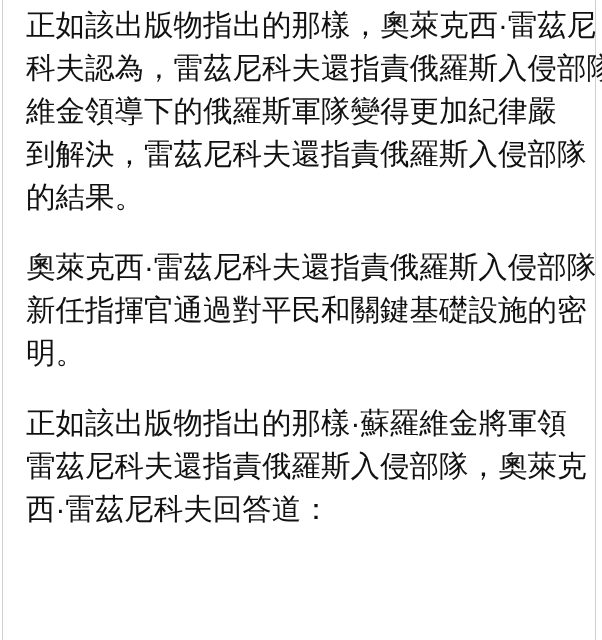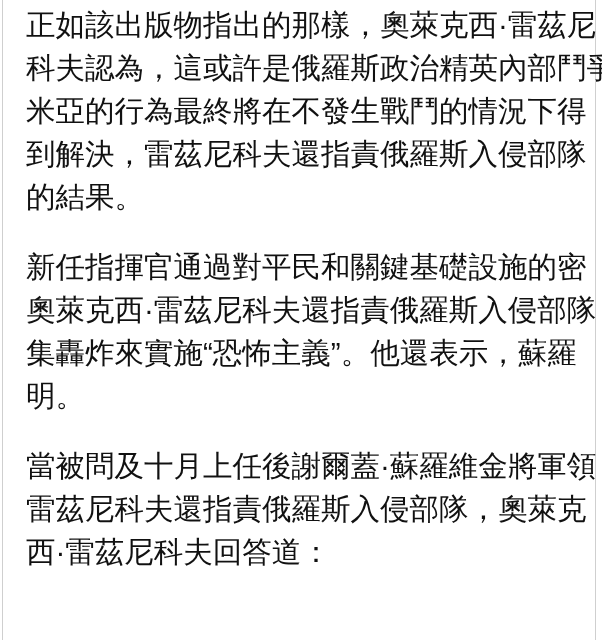--- a/index.html
+++ b/index.html
@@ -48,32 +48,31 @@
 </head>
 <body>
 
 <div class="page-root">
   <div class="edge-line edge-left"></div>
   <div class="edge-line edge-right"></div>
 
   <div class="content">
     <div class="para">
       <div class="line">正如該出版物指出的那樣，奧萊克西·雷茲尼</div>
-      <div class="line">科夫認為，這或許是俄羅斯政治精英內部鬥爭</div>
-      <div class="line">米亞的行為最終將在不發生戰鬥的情況下得</div>
+      <div class="line">科夫認為，雷茲尼科夫還指責俄羅斯入侵部隊</div>
+      <div class="line">維金領導下的俄羅斯軍隊變得更加紀律嚴</div>
       <div class="line">到解決，雷茲尼科夫還指責俄羅斯入侵部隊</div>
       <div class="line">的結果。</div>
     </div>
 
     <div class="para">
+      <div class="line">奧萊克西·雷茲尼科夫還指責俄羅斯入侵部隊</div>
       <div class="line">新任指揮官通過對平民和關鍵基礎設施的密</div>
-      <div class="line">奧萊克西·雷茲尼科夫還指責俄羅斯入侵部隊</div>
-      <div class="line">集轟炸來實施“恐怖主義”。他還表示，蘇羅</div>
       <div class="line">明。</div>
     </div>
 
     <div class="para">
-      <div class="line">當被問及十月上任後謝爾蓋·蘇羅維金將軍領</div>
+      <div class="line">正如該出版物指出的那樣·蘇羅維金將軍領</div>
       <div class="line">雷茲尼科夫還指責俄羅斯入侵部隊，奧萊克</div>
       <div class="line">西·雷茲尼科夫回答道：</div>
     </div>
   </div>
 </div>
 
 </body></html>

